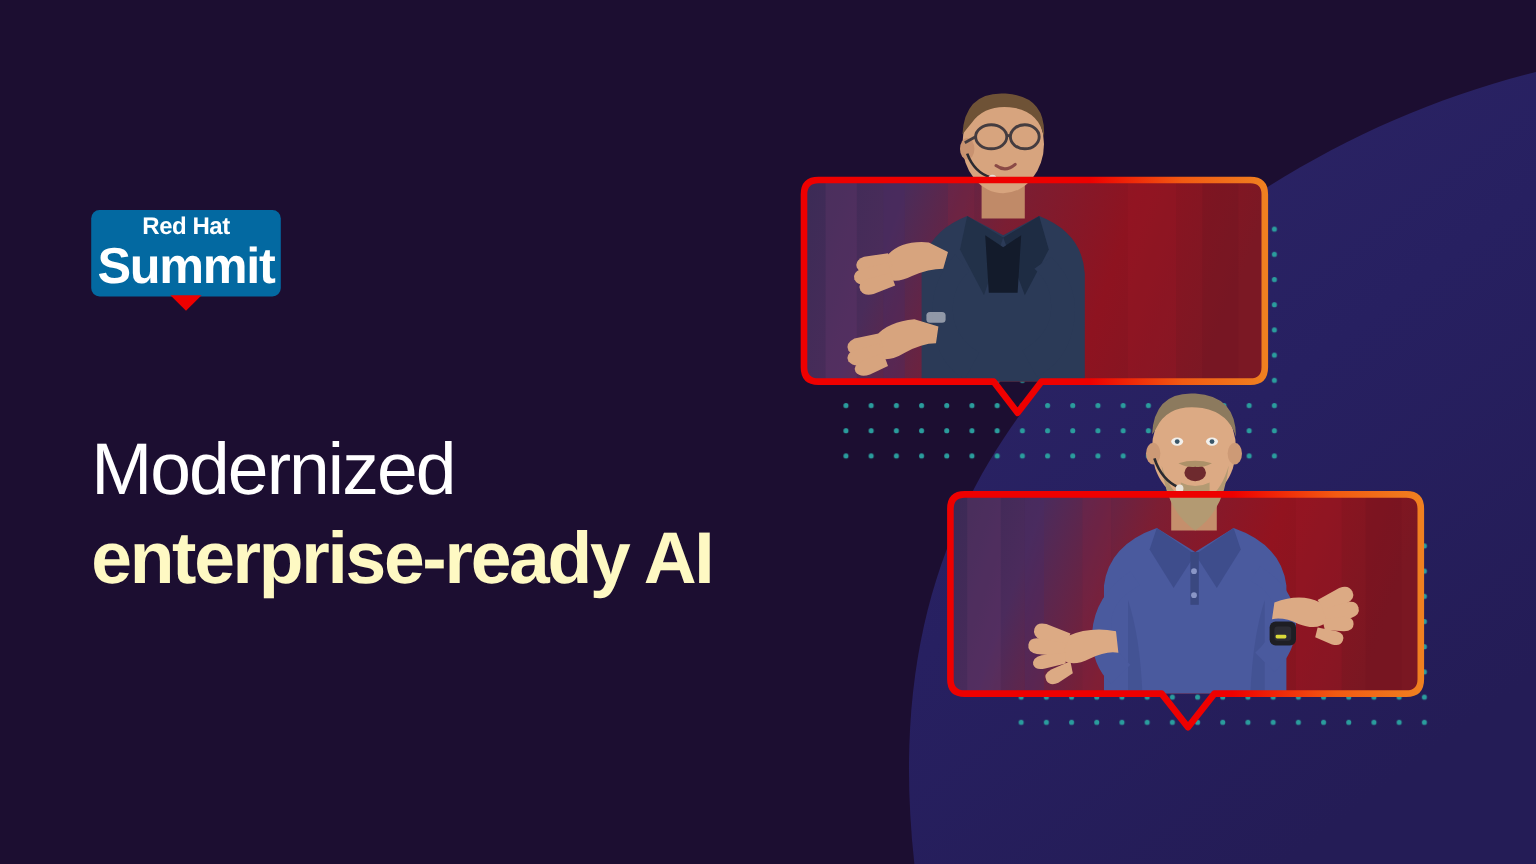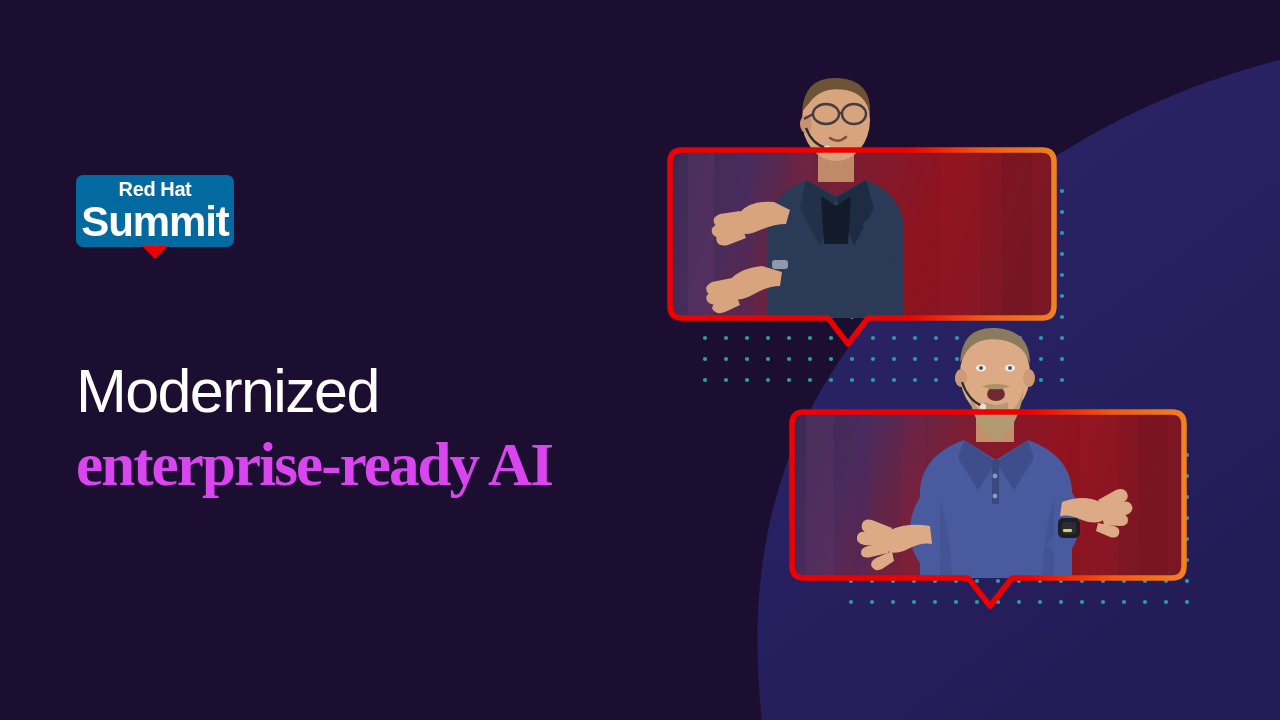--- a/index.html
+++ b/index.html
@@ -52,21 +52,21 @@
     position:absolute; left:76px; top:318px;
     width:640px;
     margin-top:36px;
   }
   .headline-line {
     font-size:61px; line-height:74px;
     letter-spacing:-1.6px;
     white-space:nowrap;
   }
   .hl-white { color:#FFFFFF; font-weight:400; }
-  .hl-red   { color:#d946ef; font-weight:bold; letter-spacing:-1.9px;font-family:Liberation Serif, serif; }
+  .hl-red   { color:#fef9c3; font-weight:bold; letter-spacing:-1.9px; }
 
   
   .card { position:absolute; }
   .card svg { display:block; overflow:visible; }
 </style>
 </head>
 <body>
 
 <div id="stage">
 

